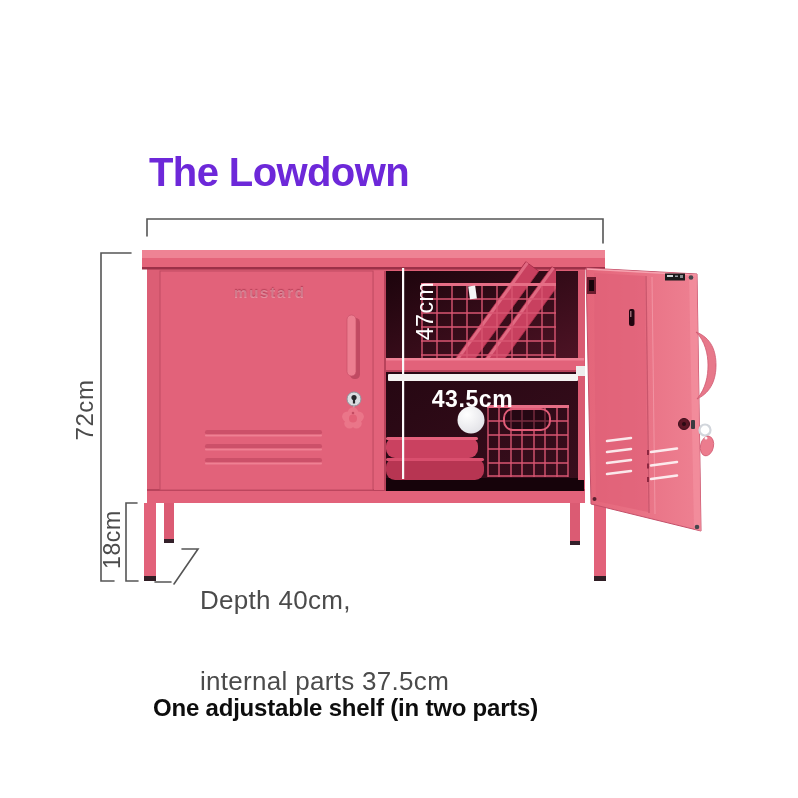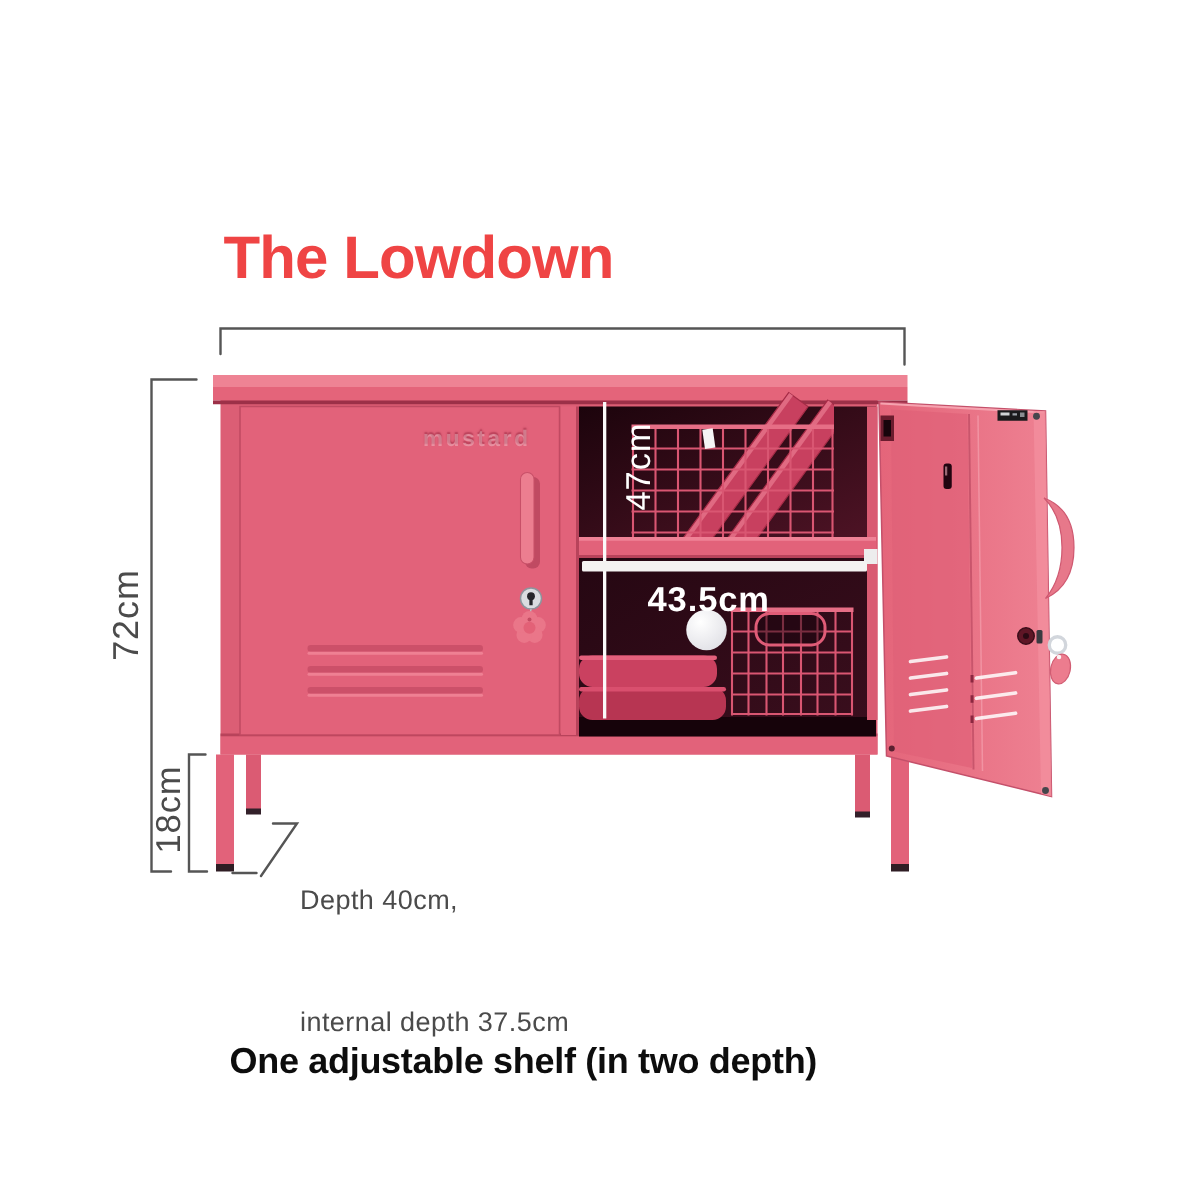--- a/index.html
+++ b/index.html
@@ -1,32 +1,32 @@
 <!DOCTYPE html>
 <html><head>
 <meta charset="utf-8">
 <style>
   html,body{margin:0;padding:0;background:#fff;}
   #page{position:relative;width:798px;height:798px;background:#ffffff;overflow:hidden;
         font-family:"Liberation Sans","DejaVu Sans",sans-serif;}
   #scene{position:absolute;left:0;top:0;z-index:1;}
   .txt{position:absolute;z-index:2;white-space:pre;}
   .title{left:149px;top:55px;font-size:40px;line-height:47px;font-weight:800;
-         color:#ef4444;letter-spacing:-0.6px;}
+         color:#6d28d9;letter-spacing:-0.6px;}
   .dim{font-size:24px;font-weight:300;color:#4b4b4b;letter-spacing:0.6px;}
   .dim-white{font-size:23px;font-weight:300;color:#ffffff;letter-spacing:0.6px;}
   .rot{transform:rotate(-90deg);}
   .center{text-align:center;}
-  .depth{left:200px;top:533px;font-size:18px;line-height:27px;font-weight:300;
+  .depth{left:200px;top:533px;font-size:26px;line-height:27px;font-weight:300;
          color:#4b4b4b;letter-spacing:0.3px;}
   .note{left:153px;top:694px;font-size:24px;font-weight:700;color:#0d0d0d;
         letter-spacing:-0.2px;}
   .brand{left:234px;top:284px;width:60px;text-align:left;font-size:15px;font-weight:600;
          letter-spacing:1.8px;color:rgba(255,255,255,0.30);
-         text-shadow:0 -1px 1px rgba(150,35,60,0.55);margin-left:48px;}
+         text-shadow:0 -1px 1px rgba(150,35,60,0.55);}
 </style>
 </head>
 <body>
 
 <div id="page">
 
   <svg id="scene" width="798" height="798" viewBox="0 0 798 798">
     <defs>
       <linearGradient id="gInt1" x1="0" y1="0" x2="1" y2="1">
         <stop offset="0" stop-color="#1c040c"></stop>
@@ -259,19 +259,19 @@
   <span class="txt dim center rot" style="left:53px;top:397px;width:62px;height:26px;">72cm</span>
 
   <span class="txt dim center rot" style="left:83px;top:527px;width:58px;height:26px;font-size:23px;">18cm</span>
 
   <span class="txt dim-white center rot" style="left:389px;top:299px;width:70px;height:24px;">47cm</span>
 
   <span class="txt dim-white center" style="left:415px;top:386px;width:115px;font-weight:bold;">43.5cm</span>
 
   <div class="txt depth">
     <div>Depth 40cm,</div>
-    <div>internal depth 37.5cm</div>
+    <div>internal parts 37.5cm</div>
   </div>
 
   <span class="txt brand">mustard</span>
 
-  <span class="txt note">One adjustable shelf (in two depth)</span>
+  <span class="txt note">One adjustable shelf (in two parts)</span>
 </div>
 
 </body></html>

